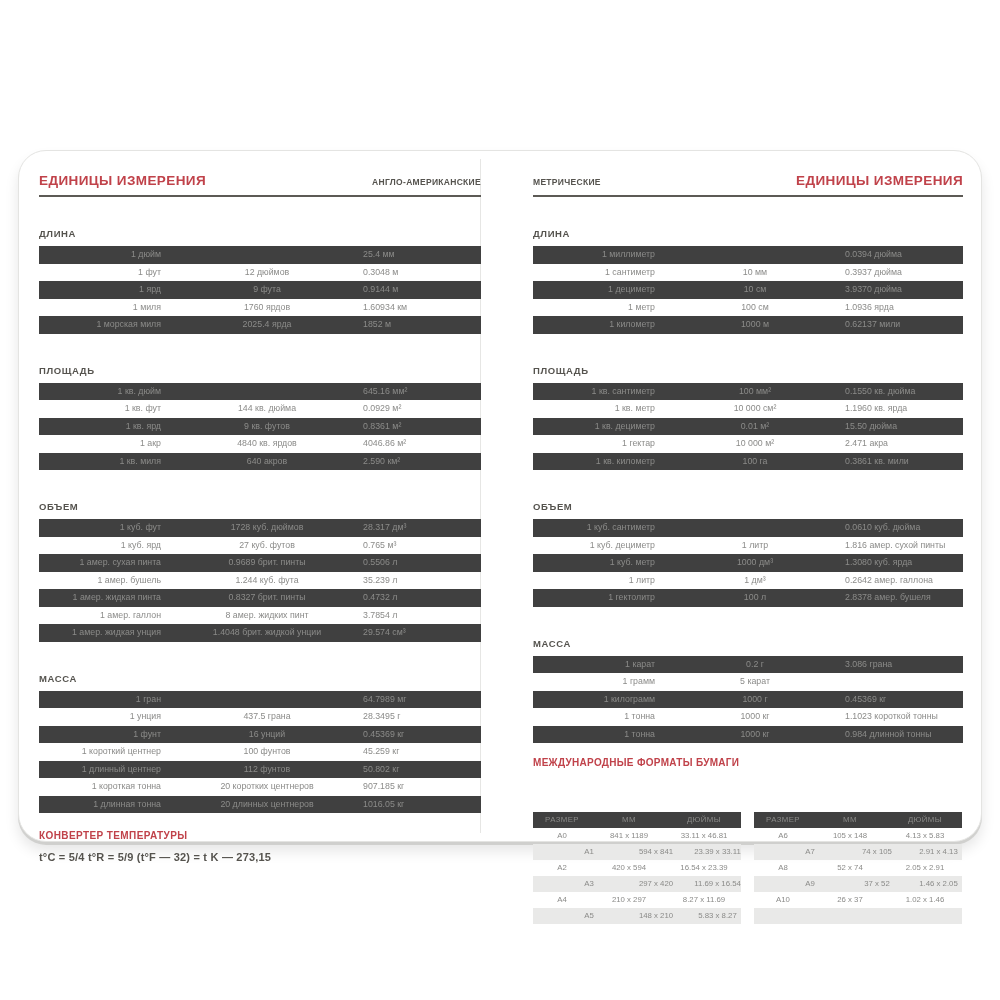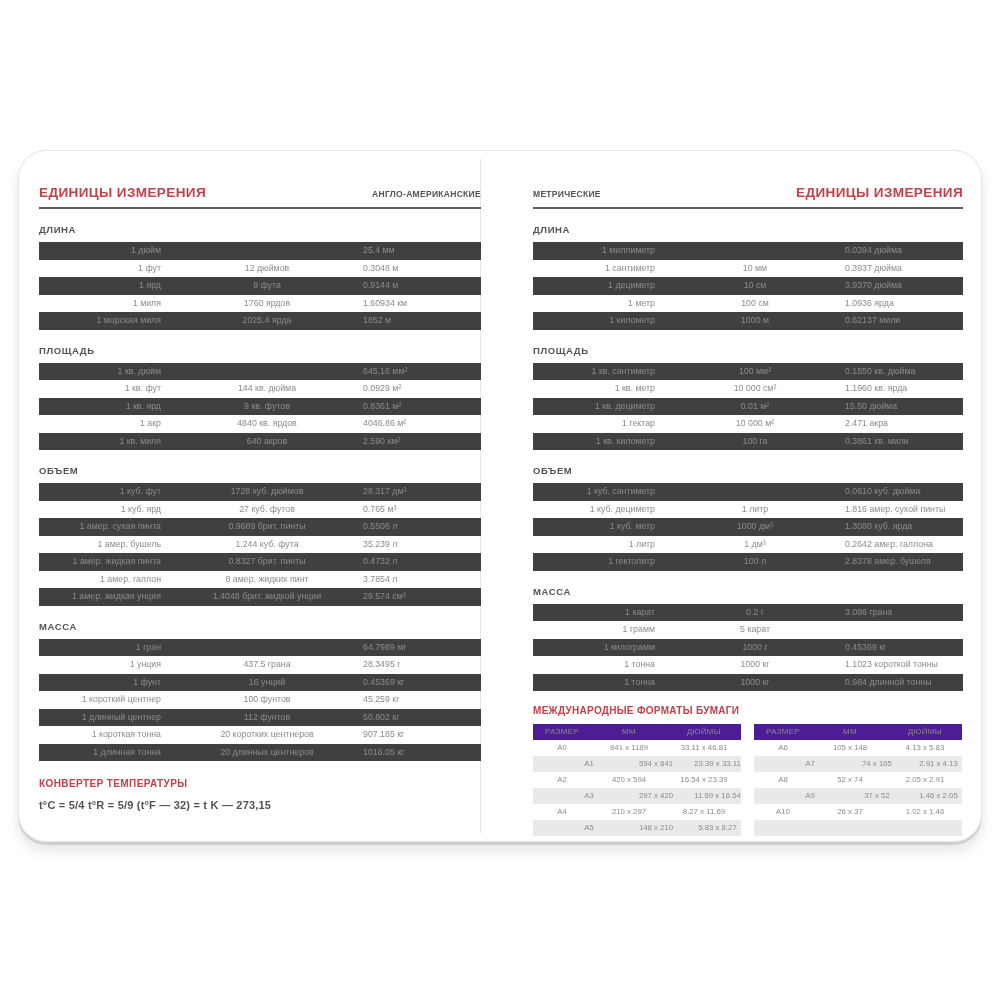--- a/index.html
+++ b/index.html
@@ -19,40 +19,40 @@
     border: 1px solid #e4e4e2;
     border-radius: 28px;
     box-shadow: 0 3px 0 rgba(185,185,182,0.55), 0 9px 14px rgba(0,0,0,0.10);
   }
   .spine {
     position: absolute;
     left: 461px; top: 8px; bottom: 8px;
     width: 1px;
     background: #e6e6e4;
   }
-  .page { position: absolute; top: 28px; }
+  .page { position: absolute; top: 16px; }
   .page-left  { left: 20px;  width: 442px; }
   .page-right { left: 514px; width: 430px; }
 
   .page-header {
     display: flex; justify-content: space-between; align-items: baseline;
     margin-top: 6px;
   }
   .page-title {
     color: #c0424a; font-weight: bold; font-size: 13.5px; letter-spacing: 0.4px;
   }
   .page-subtitle {
     color: #55534e; font-weight: bold; font-size: 8.5px; letter-spacing: 0.3px;
   }
   .header-rule {
     border: none; border-top: 2px solid #5c5a55;
     margin: 7px 0 0 0;
   }
 
-  .section { margin-top: 15px; }
+  .section { margin-top: 31px; }
   .section-title {
     color: #55534e; font-weight: bold; font-size: 9.5px;
     letter-spacing: 0.6px; margin-bottom: 7px;
   }
   .rows .row {
     display: grid;
     grid-template-columns: 132px 1fr 118px;
     height: 17.5px; line-height: 17.5px;
     font-size: 8.8px; color: #8b8b89;
     white-space: nowrap;
@@ -76,21 +76,21 @@
   .paper-title { color: #c0424a; font-weight: bold; font-size: 10px; letter-spacing: 0.3px; margin-bottom: 8px; }
   .paper-tables { display: flex; gap: 13px; }
   .paper-table { width: 208px; }
   .paper-table .row, .paper-table .phead {
     display: grid;
     grid-template-columns: 58px 76px 1fr;
     height: 16px; line-height: 16px;
     font-size: 7.8px; color: #8b8b89;
     text-align: center; white-space: nowrap;
   }
-  .paper-table .phead { background: #4c1d95; letter-spacing: 0.4px; }
+  .paper-table .phead { background: #404040; letter-spacing: 0.4px; margin-top: 36px; }
   .paper-table .row.shaded { background: #e9e9e8; padding-left: 27px; }
   .paper-table .row .c0, .paper-table .row .c1, .paper-table .row .c2 { text-align: center; }
 </style>
 </head>
 <body>
 
 <div class="notebook">
   <div class="spine"></div>
 
   <div class="page page-left">

